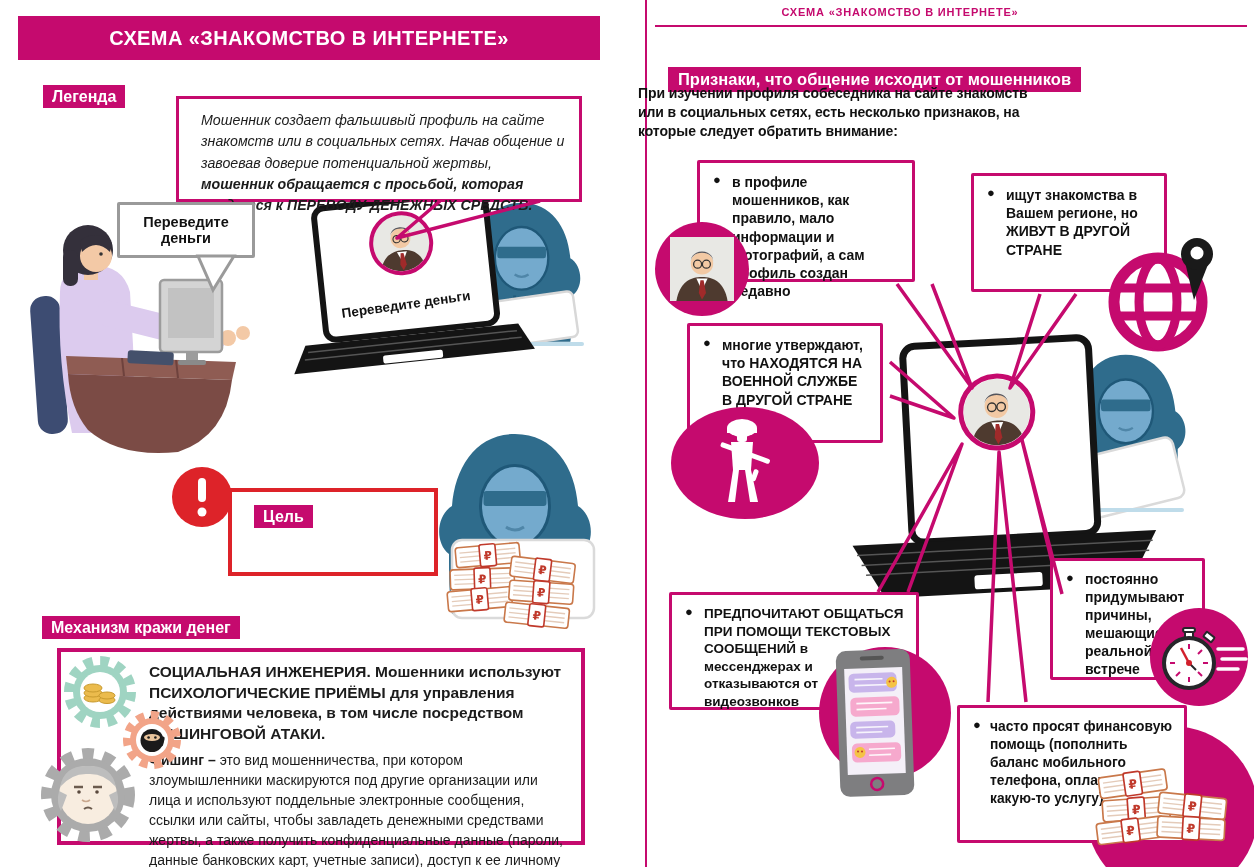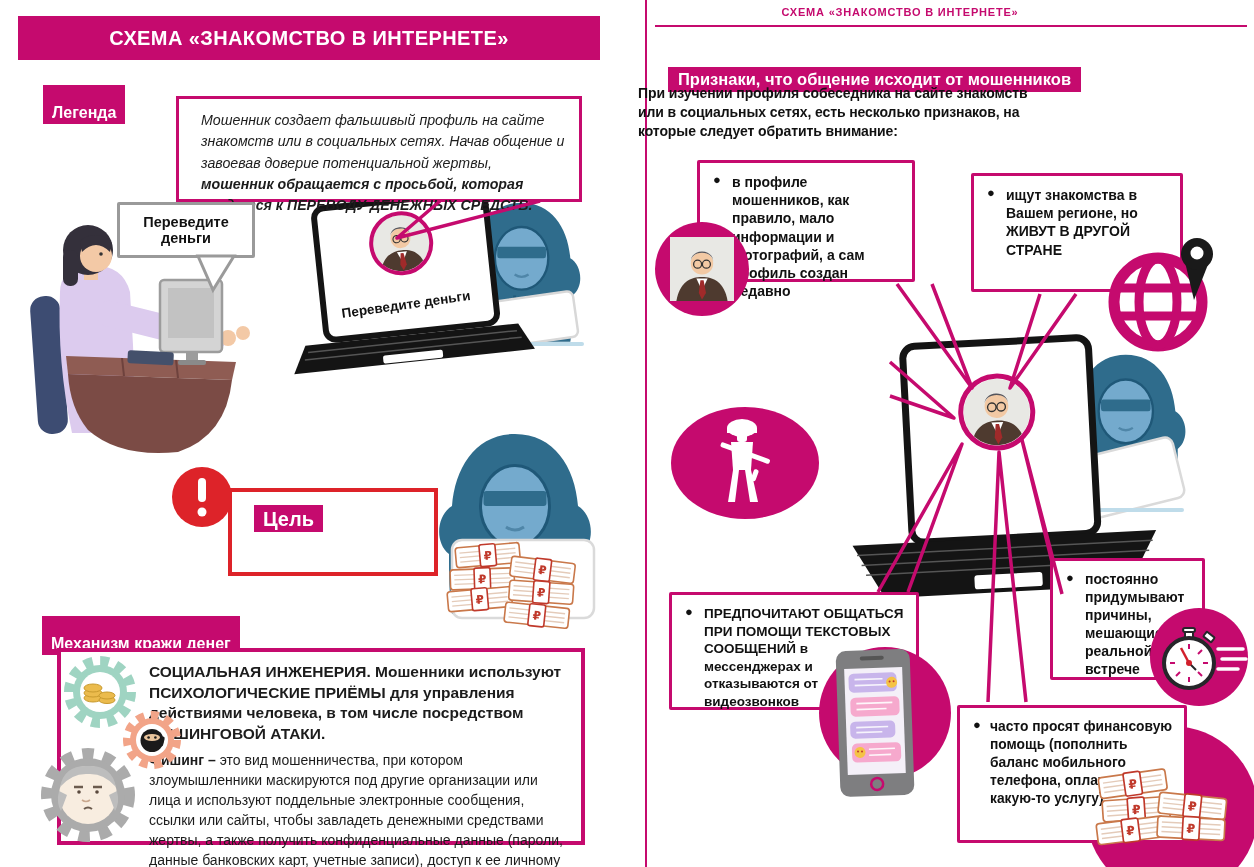--- a/index.html
+++ b/index.html
@@ -3,50 +3,50 @@
 <meta charset="utf-8">
 <style>
   :root{ --mag:#C50A6E; --red:#DD2329; }
   *{margin:0;padding:0;box-sizing:border-box;}
   body{font-family:"Liberation Sans","DejaVu Sans",sans-serif;background:#fff;}
   .canvas{position:relative;width:1254px;height:867px;background:#fff;overflow:hidden;}
   svg.layer{position:absolute;left:0;top:0;pointer-events:none;}
   .titlebar{position:absolute;left:18px;top:16px;width:582px;height:44px;background:var(--mag);
     color:#fff;font-weight:bold;font-size:20px;text-align:center;line-height:44px;letter-spacing:.4px;}
   .chip{position:absolute;background:var(--mag);color:#fff;font-weight:bold;font-size:16px;
-    line-height:1;padding:20px 9px 3px;white-space:nowrap;}
+    line-height:1;padding:4px 9px 3px;white-space:nowrap;}
   .legend-box{position:absolute;left:176px;top:96px;width:406px;height:106px;border:3px solid var(--mag);
     background:#fff;padding:11px 14px 8px 22px;font-style:italic;font-size:14.2px;line-height:1.5;color:#1c1c1c;}
   .b{font-weight:bold;}
   .victim-bubble{position:absolute;left:117px;top:202px;width:138px;height:56px;border:3px solid #9A9A9A;
     background:#fff;display:flex;align-items:center;justify-content:center;font-weight:bold;font-size:14.5px;
     text-align:center;color:#111;border-radius:2px;}
   .laptop-msg{position:absolute;left:330px;top:297px;width:152px;text-align:center;font-weight:bold;
     font-size:13.5px;color:#111;transform:rotate(-8deg);}
   .goal-box{position:absolute;left:228px;top:488px;width:210px;height:88px;border:4px solid var(--red);background:#fff;}
   .goal-chip{position:absolute;left:22px;top:13px;background:var(--mag);color:#fff;font-weight:bold;
-    font-size:20px;line-height:1;padding:4px 9px 3px;}
+    font-size:16px;line-height:1;padding:4px 9px 3px;}
   .goal-text{position:absolute;left:23px;top:44px;width:172px;font-weight:bold;font-size:15px;line-height:1.32;color:#111;}
   .mech-box{position:absolute;left:57px;top:648px;width:528px;height:197px;border:4px solid var(--mag);background:#fff;}
   .mech-text{position:absolute;left:88px;top:10px;width:420px;color:#1c1c1c;}
   .mech-text .m1{font-weight:bold;font-size:15.5px;line-height:1.33;margin-bottom:7px;}
   .mech-text .m2{font-size:14px;line-height:1.42;}
   .divider{position:absolute;left:645px;top:0;width:2px;height:867px;background:var(--mag);}
   .r-header{position:absolute;left:650px;top:6px;width:500px;text-align:center;color:var(--mag);
     font-weight:bold;font-size:11px;letter-spacing:.8px;}
   .r-line{position:absolute;left:655px;top:25px;width:592px;height:2px;background:var(--mag);}
   .r-chip{position:absolute;left:668px;top:46px;background:var(--mag);color:#fff;font-weight:bold;
     font-size:16.5px;line-height:1;padding:4px 10px 4px;white-space:nowrap;margin-top:21px;}
   .intro{position:absolute;left:638px;top:84px;width:405px;font-weight:bold;font-size:14px;
     line-height:1.35;color:#111;letter-spacing:-0.1px;}
   .sign{position:absolute;background:#fff;border:3px solid var(--mag);border-radius:2px;color:#111;
     font-weight:bold;font-size:14px;line-height:1.3;padding:10px 10px 8px 32px;}
   .sign::before{content:"\25CF";position:absolute;left:13px;top:9px;font-size:13px;color:#111;}
   .s1{left:697px;top:160px;width:218px;height:122px;}
-  .s2{left:971px;top:173px;width:212px;height:119px;}
+  .s2{left:971px;top:173px;width:196px;height:119px;}
   .s3{left:687px;top:323px;width:196px;height:120px;}
   .s4{left:655px;top:592px;width:250px;height:118px;font-size:13.5px;margin-left:14px;}
   .s5{left:1050px;top:558px;width:155px;height:122px;line-height:1.28;}
   .s6{left:957px;top:705px;width:230px;height:138px;font-size:13.8px;padding-left:30px;}
 </style>
 </head>
 <body>
 
 <div class="canvas">
 
@@ -189,20 +189,21 @@
   </div>
 
   <div class="divider"></div>
   <div class="r-header">СХЕМА «ЗНАКОМСТВО В ИНТЕРНЕТЕ»</div>
   <div class="r-line"></div>
   <div class="r-chip">Признаки, что общение исходит от мошенников</div>
   <div class="intro">При изучении профиля собеседника на сайте знакомств или в социальных сетях, есть несколько признаков, на которые следует обратить внимание:</div>
 
   <div class="sign s1"><span>в профиле мошенников, как правило, мало информации и фотографий, а сам профиль создан недавно</span></div>
   <div class="sign s2"><span>ищут знакомства в Вашем регионе, но ЖИВУТ В ДРУГОЙ СТРАНЕ</span></div>
+  <div class="sign s3"><span>многие утверждают, что НАХОДЯТСЯ НА ВОЕННОЙ СЛУЖБЕ В ДРУГОЙ СТРАНЕ</span></div>
   <div class="sign s4"><span>ПРЕДПОЧИТАЮТ ОБЩАТЬСЯ ПРИ ПОМОЩИ ТЕКСТОВЫХ СООБЩЕНИЙ в мессенджерах и отказываются от видеозвонков</span></div>
   <div class="sign s5"><span>постоянно придумывают причины, мешающие реальной встрече</span></div>
   <div class="sign s6"><span>часто просят финансовую помощь (пополнить баланс мобильного телефона, оплатить какую-то услугу)</span></div>
 
   <svg class="layer" width="1254" height="867" viewBox="0 0 1254 867">
 
     <path d="M440,201 L397,238 L540,201" fill="none" stroke="#C50A6E" stroke-width="3.5" stroke-linejoin="round"></path>
 
     <polygon points="198,256 234,256 213,290" fill="#fff" stroke="#9A9A9A" stroke-width="3"></polygon>
 

